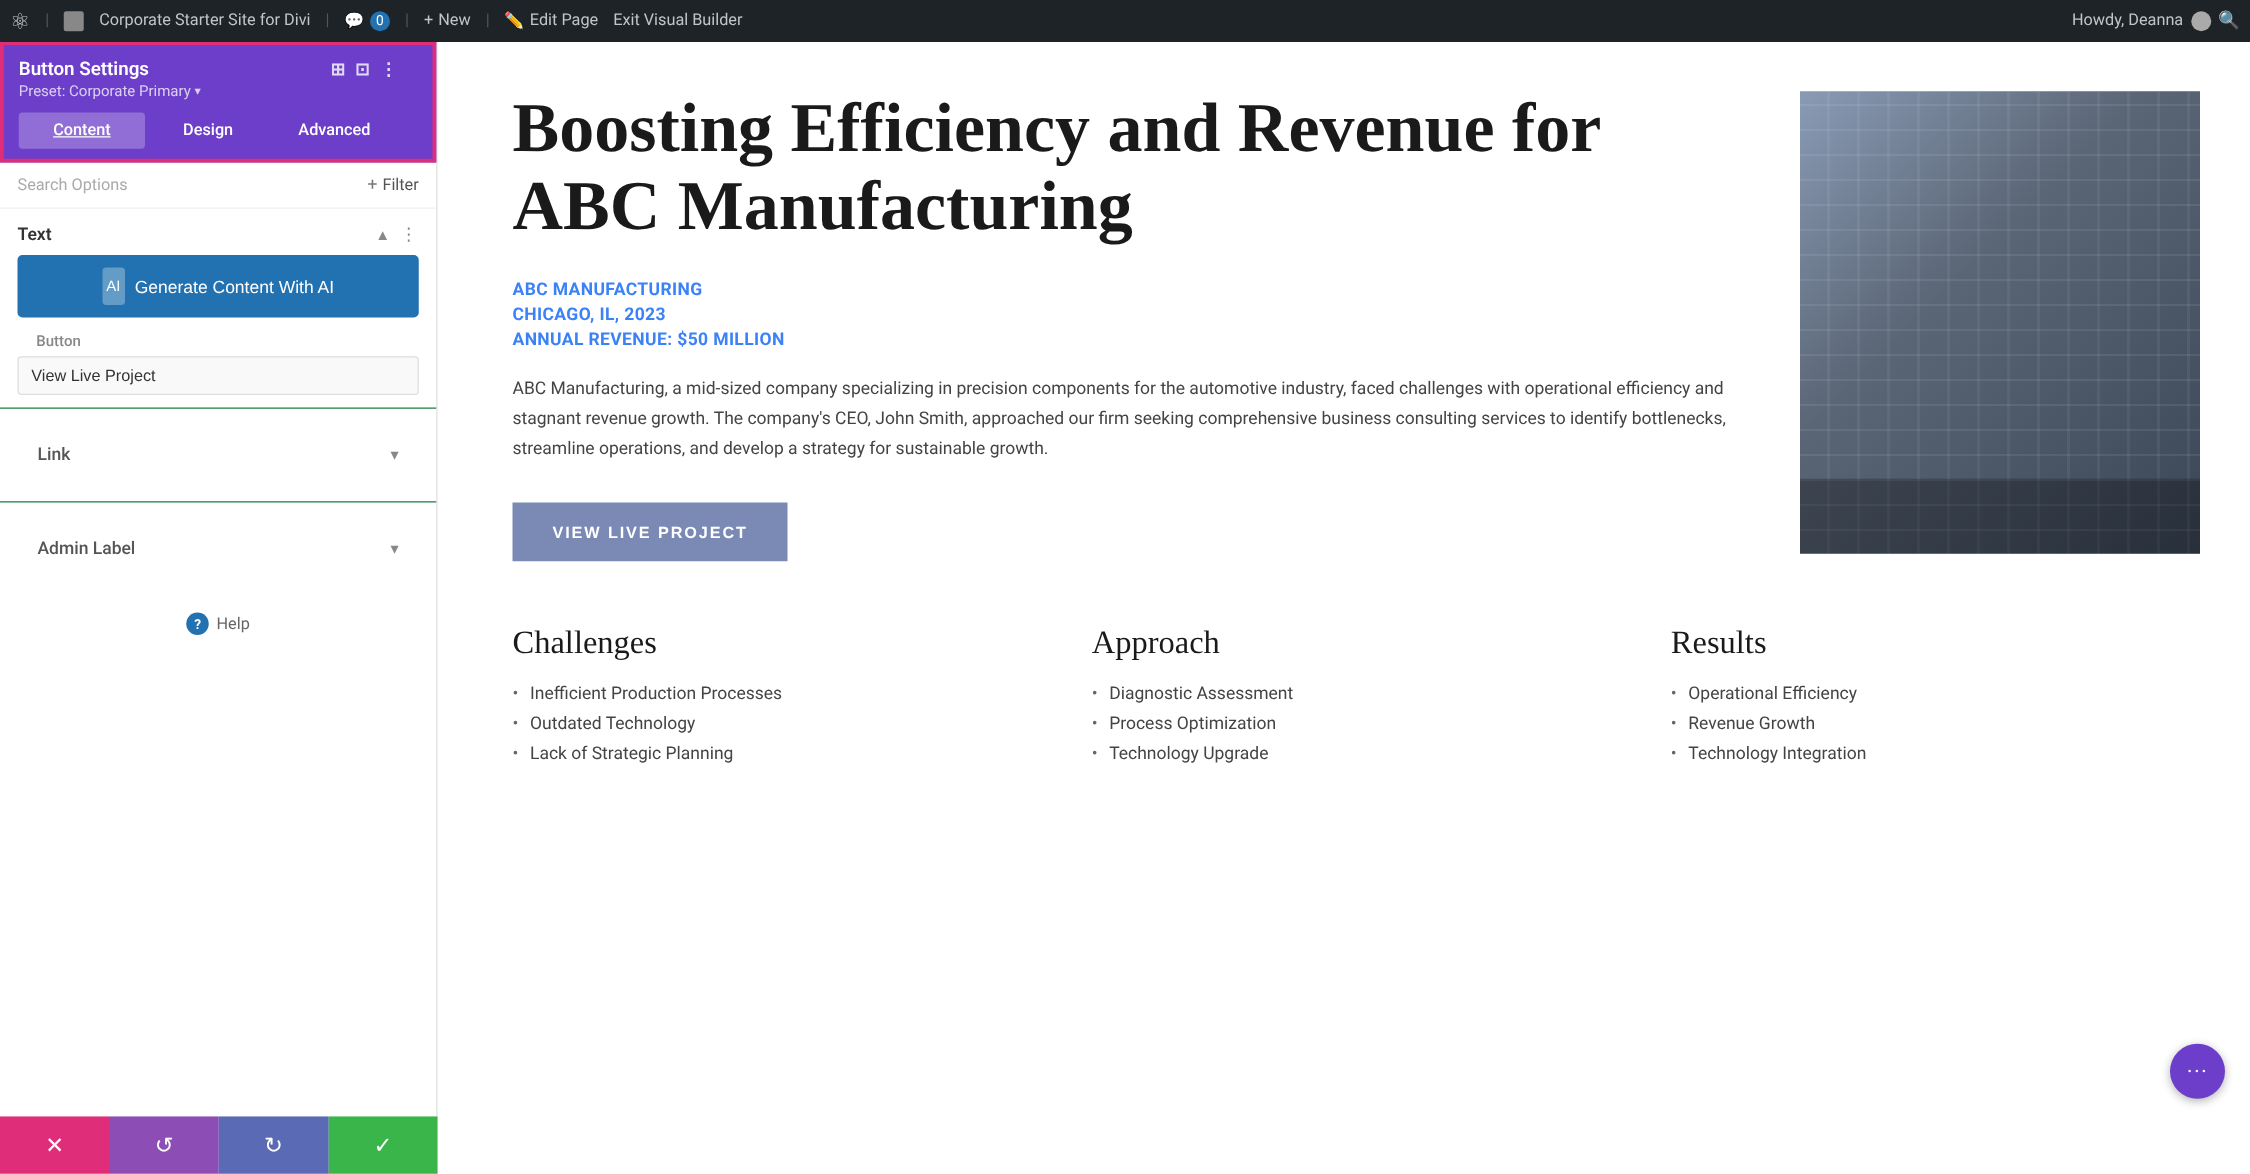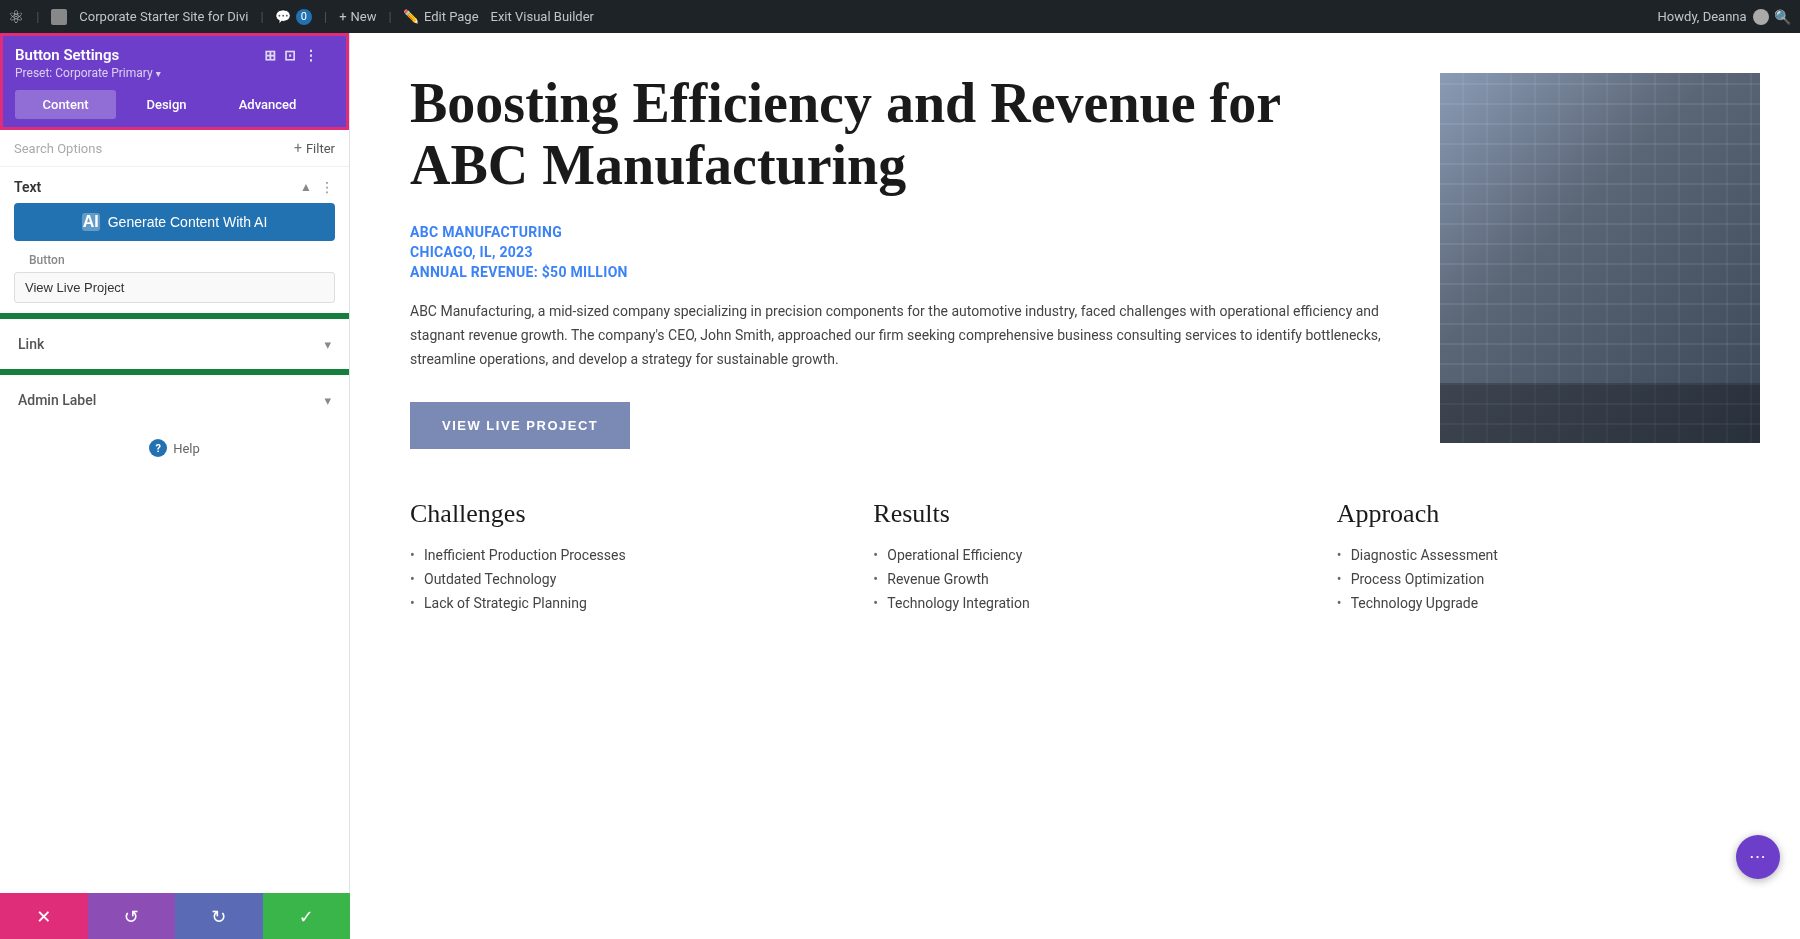--- a/index.html
+++ b/index.html
@@ -103,20 +103,21 @@
       text-align: center;
       padding: 7px 0;
       color: #fff;
       font-size: 13px;
       font-weight: 500;
       cursor: pointer;
       border-radius: 3px;
     }
     .tab-item.active {
       background: rgba(255,255,255,0.25);
+      text-decoration: underline;
     }
 
     
     .search-options-bar {
       display: flex;
       align-items: center;
       justify-content: space-between;
       padding: 10px 14px;
       border-bottom: 1px solid #f0f0f0;
     }
@@ -159,26 +160,26 @@
       border: none;
       border-radius: 4px;
       padding: 10px 16px;
       font-size: 14px;
       font-weight: 500;
       cursor: pointer;
       width: calc(100% - 28px);
       margin: 0 14px 12px 14px;
     }
     .ai-icon {
-      width: 18px; height: 18px;
+      width: 18px; height: 30px;
       background: rgba(255,255,255,0.3);
       border-radius: 3px;
       display: flex; align-items: center; justify-content: center;
-      font-size: 16px;
-      font-weight: bold;
+      font-size: 12px;
+      font-weight: normal;
     }
 
     
     .field-group {
       padding: 0 14px 10px 14px;
     }
     .field-label {
       font-size: 12px;
       color: #888;
       margin-bottom: 5px;
@@ -190,22 +191,22 @@
       border: 1px solid #ddd;
       border-radius: 3px;
       padding: 7px 10px;
       font-size: 13px;
       color: #333;
       background: #f9f9f9;
     }
 
     
     .collapsible-section {
-      border-top: 6px solid #15803d;
-      padding: 4px;
+      border-top: 1px solid #15803d;
+      padding: 16px;
     }
     .collapsible-header {
       display: flex;
       align-items: center;
       justify-content: space-between;
       padding: 13px 14px;
       cursor: pointer;
     }
     .collapsible-label {
       font-size: 14px;
@@ -535,33 +536,33 @@
       <div>
         <h2 class="col-title">Challenges</h2>
         <ul class="bullet-list">
           <li>Inefficient Production Processes</li>
           <li>Outdated Technology</li>
           <li>Lack of Strategic Planning</li>
         </ul>
       </div>
 
       <div>
+        <h2 class="col-title">Approach</h2>
+        <ul class="bullet-list">
+          <li>Diagnostic Assessment</li>
+          <li>Process Optimization</li>
+          <li>Technology Upgrade</li>
+        </ul>
+      </div>
+
+      <div>
         <h2 class="col-title">Results</h2>
         <ul class="bullet-list">
           <li>Operational Efficiency</li>
           <li>Revenue Growth</li>
           <li>Technology Integration</li>
         </ul>
       </div>
-
-      <div>
-        <h2 class="col-title">Approach</h2>
-        <ul class="bullet-list">
-          <li>Diagnostic Assessment</li>
-          <li>Process Optimization</li>
-          <li>Technology Upgrade</li>
-        </ul>
-      </div>
     </div>
   </div>
 </div>
 
 <div class="floating-dots">···</div>
 
 </body></html>

